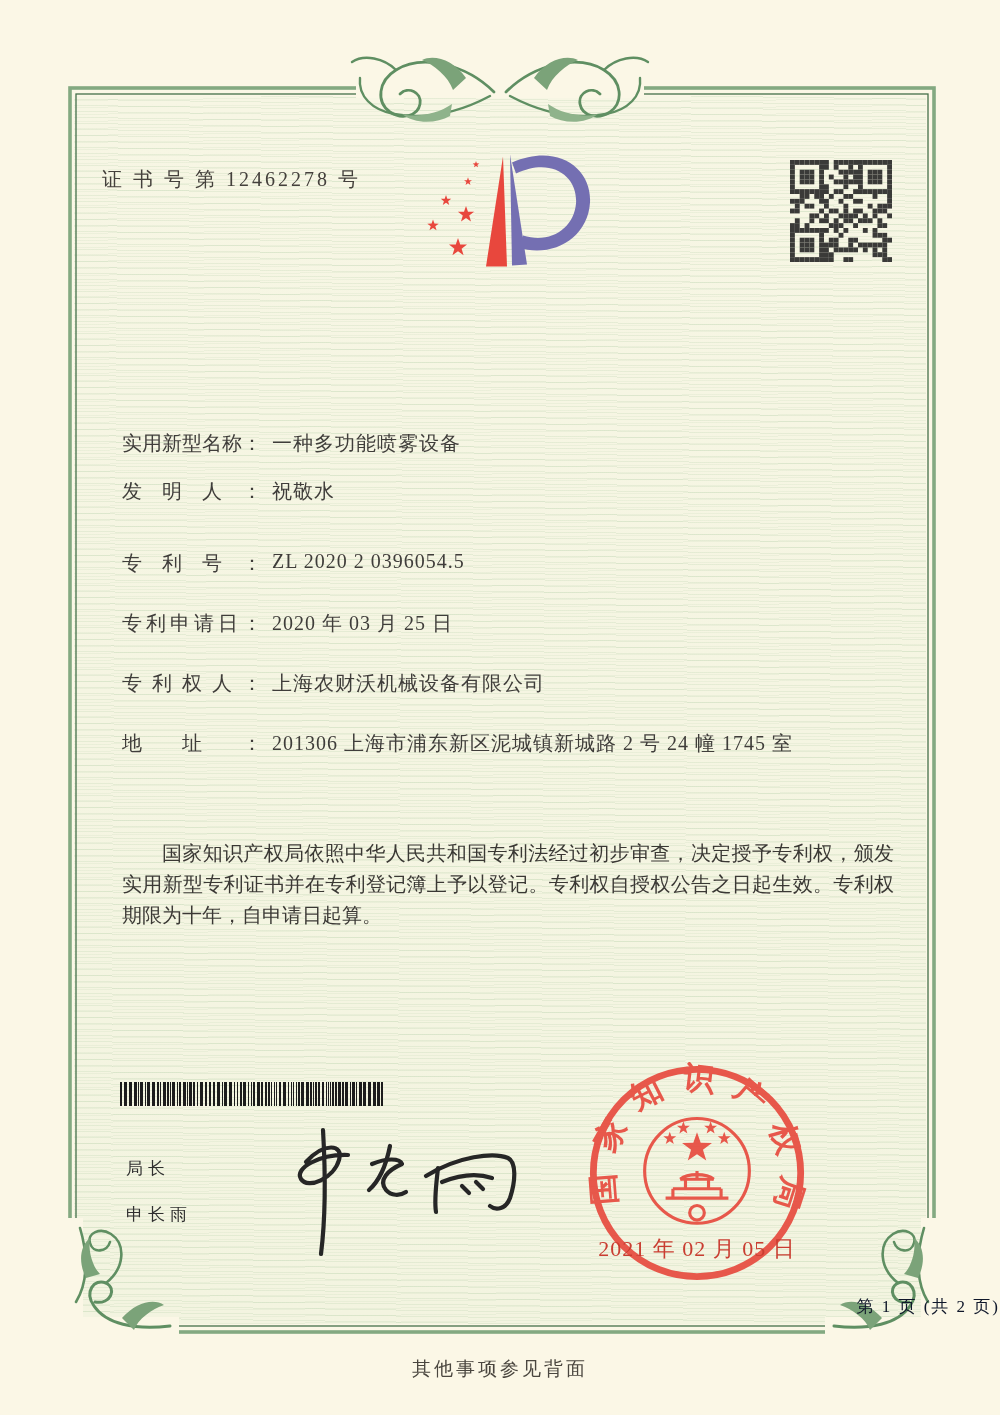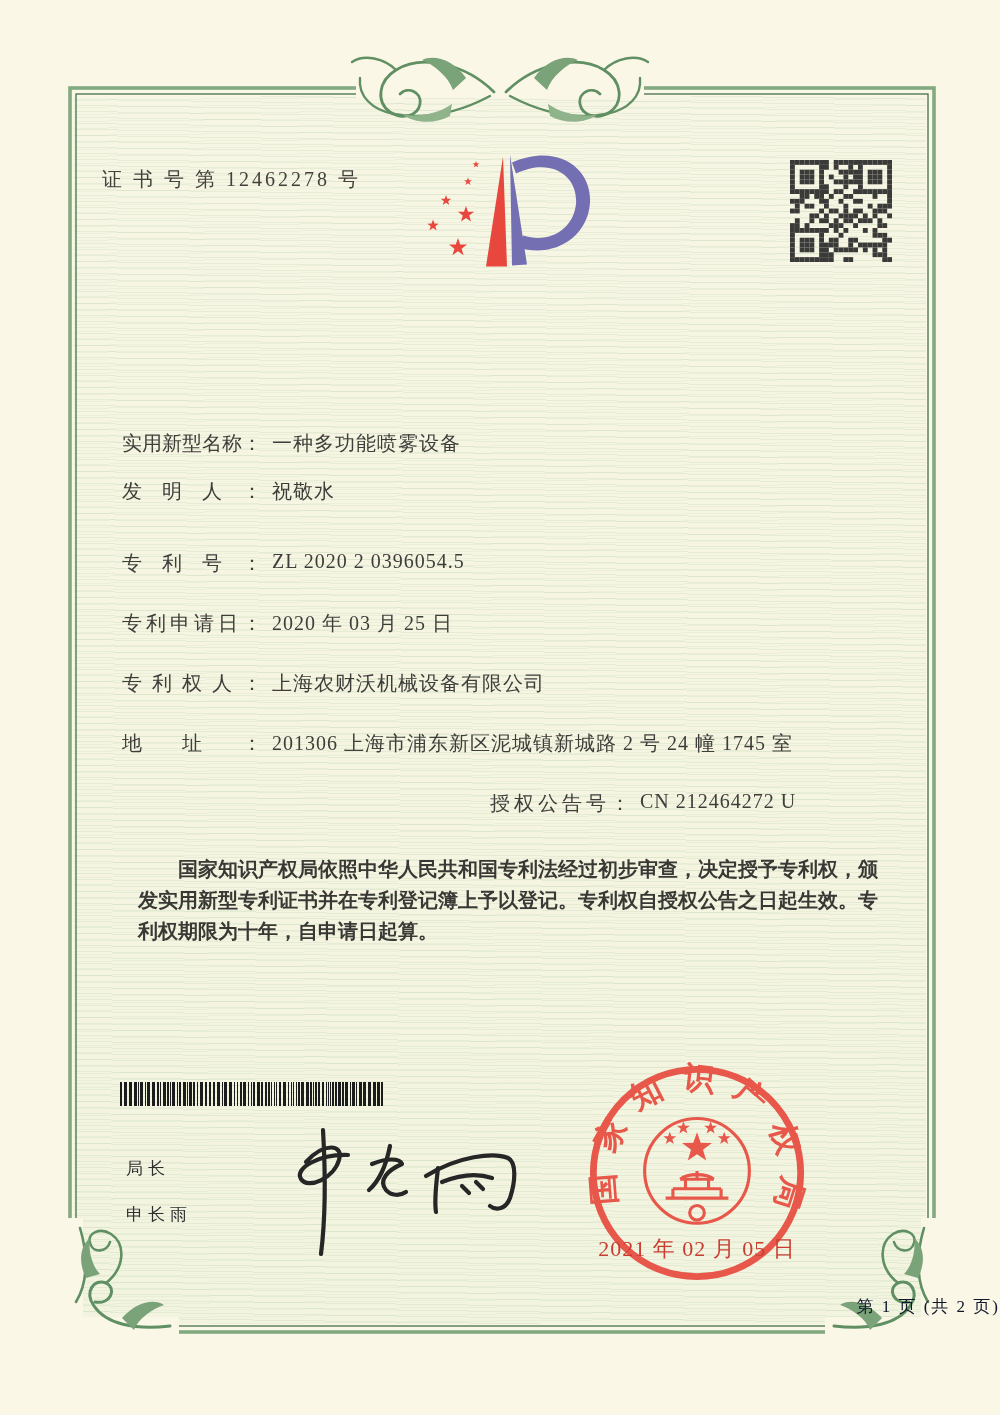--- a/index.html
+++ b/index.html
@@ -27,21 +27,21 @@
   .title{
     position:absolute;left:0;top:310px;width:100%;text-align:center;
     font-size:47px;letter-spacing:13px;color:#262626;font-weight:600;margin:0;
   }
   .fields{position:absolute;left:122px;top:430px;width:780px;font-size:20px;color:#3f3d3a;}
   .f-row{position:absolute;left:0;white-space:nowrap;}
   .f-label{display:inline-block;width:140px;text-align:justify;text-align-last:justify;vertical-align:top;}
   .f-value{margin-left:10px;letter-spacing:1px;}
   .f-col2{position:absolute;left:368px;top:0;}
   .paras{position:absolute;left:122px;top:838px;width:772px;font-size:20px;line-height:31px;text-align:justify;color:#3a3834;}
-  .paras p{margin:16px;text-indent:2em;font-weight:bold;}
+  .paras p{margin:0;text-indent:2em;}
   .barcode{position:absolute;left:120px;top:1082px;width:266px;height:24px;}
   .signatory{position:absolute;left:126px;top:1146px;font-family:"Liberation Sans","DejaVu Sans",sans-serif;
     font-size:17px;letter-spacing:5px;color:#2f2f2f;line-height:46px;}
   .signature{position:absolute;left:266px;top:1122px;width:274px;height:144px;}
   .seal{position:absolute;left:586px;top:1062px;width:222px;height:222px;opacity:.92;mix-blend-mode:multiply;}
   .seal-date{position:absolute;left:592px;top:1234px;width:210px;text-align:center;
     font-size:22px;color:#c93d31;letter-spacing:1px;z-index:5;}
   .page-info{position:absolute;left:0;top:1295px;width:100%;text-align:right;font-size:17px;letter-spacing:2px;color:#0f172a;}
   .back-note{position:absolute;left:0;top:1356px;width:100%;text-align:center;font-size:19px;letter-spacing:3px;color:#4a463f;}
 </style>
@@ -357,21 +357,20 @@
 
 
     <div class="fields">
       <div class="f-row" style="top:0"><span class="f-label">实用新型名称：</span><span class="f-value">一种多功能喷雾设备</span></div>
       <div class="f-row" style="top:48px"><span class="f-label">发明人：</span><span class="f-value">祝敬水</span></div>
       <div class="f-row" style="top:120px"><span class="f-label">专利号：</span><span class="f-value">ZL 2020 2 0396054.5</span></div>
       <div class="f-row" style="top:180px"><span class="f-label">专利申请日：</span><span class="f-value">2020 年 03 月 25 日</span></div>
       <div class="f-row" style="top:240px"><span class="f-label">专利权人：</span><span class="f-value">上海农财沃机械设备有限公司</span></div>
       <div class="f-row" style="top:300px"><span class="f-label">地址：</span><span class="f-value">201306 上海市浦东新区泥城镇新城路 2 号 24 幢 1745 室</span></div>
       <div class="f-row" style="top:360px;width:780px">
-        <span class="f-col2"><span class="f-label">授权公告号：</span><span class="f-value">CN 212464272 U</span></span>
       </div>
     </div>
 
     <div class="paras">
       <p>国家知识产权局依照中华人民共和国专利法经过初步审查，决定授予专利权，颁发实用新型专利证书并在专利登记簿上予以登记。专利权自授权公告之日起生效。专利权期限为十年，自申请日起算。</p>
     </div>
 
     <svg class="barcode" id="barcode" viewBox="0 0 266 24" preserveAspectRatio="none">
         <rect x="0" y="0" width="2" height="24" fill="#1c1c1c"></rect>
         <rect x="4" y="0" width="3" height="24" fill="#1c1c1c"></rect>
@@ -488,14 +487,15 @@
           <path d="M-30,26 H30 M-23,17 H23 M-16,8 H16"></path>
           <path d="M-23,17 V26 M23,17 V26 M-11,8 V17 M11,8 V17 M0,0 V8"></path>
           <path d="M-16,8 C-9,2 9,2 16,8"></path>
           <circle cy="40" r="7"></circle>
         </g>
       </g>
     </svg>
     <div class="seal-date">2021 年 02 月 05 日</div>
 
     <div class="page-info">第 1 页 (共 2 页)</div>
+    <div class="back-note">其他事项参见背面</div>
   </div>
 </div>
 
 </body></html>

